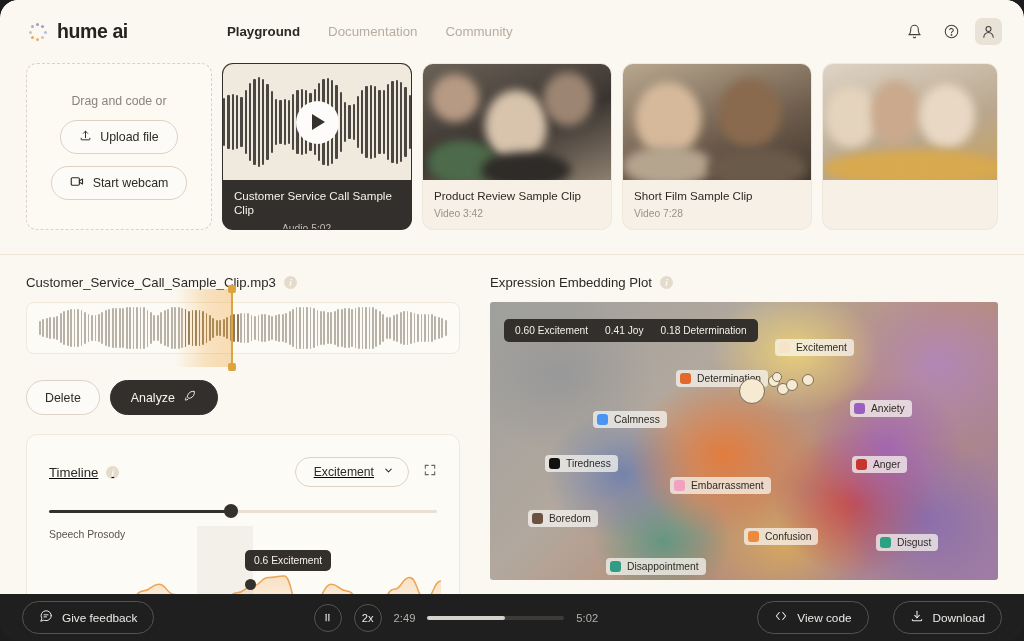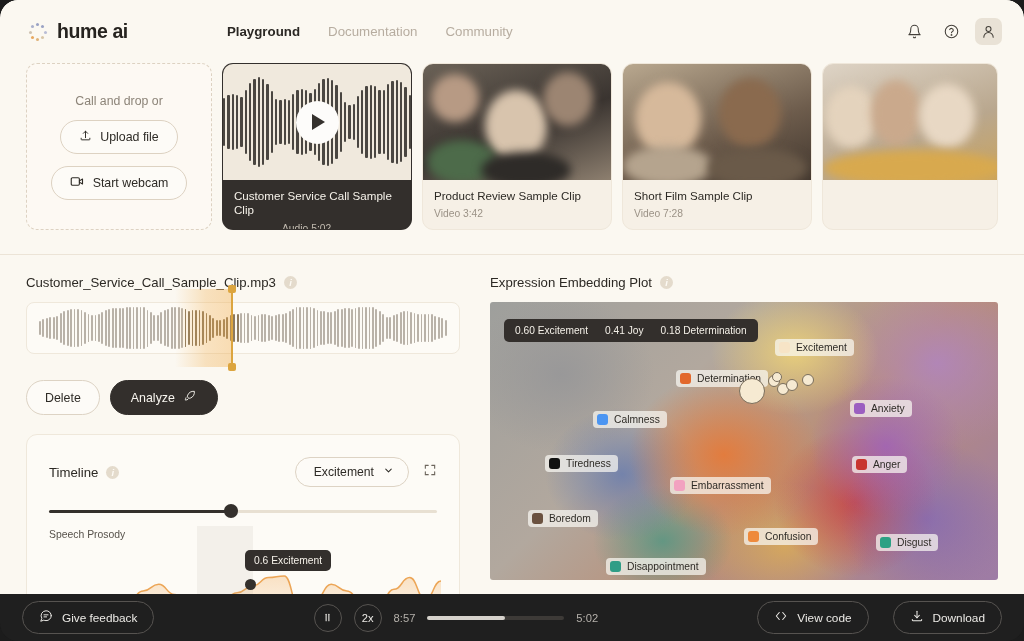--- a/index.html
+++ b/index.html
@@ -173,21 +173,21 @@
   .btn-dark { background: #332f2c; color: #f8f5ef; border: 1px solid #332f2c; padding: 8px 20px; }
 
   
   .timeline-panel {
     margin-top: 19px;
     border: 1px solid #efe8db; border-radius: 11px 11px 0 0;
     background: #fdfbf6;
     padding: 22px 22px 0 22px;
     height: 162px; position: relative; overflow: hidden;
   }
-  .tl-head { display: flex; align-items: center; }
+  .tl-head { display: flex; align-items: center; text-decoration: underline; }
   .select-pill {
     margin-left: auto;
     display: inline-flex; align-items: center; gap: 9px;
     border: 1px solid #ddd3c4; border-radius: 20px;
     background: #fdfbf7; padding: 7px 14px 7px 18px;
     font-size: 12.2px; color: #2e2b26; cursor: pointer;
   }
   .expand-btn { margin-left: 14px; cursor: pointer; }
   .slider-row { margin-top: 17px; position: relative; height: 14px; }
   .slider-track {
@@ -330,21 +330,21 @@
             <circle cx="12" cy="8" r="4"></circle>
               <path d="M4.5 21a7.5 7.5 0 0 1 15 0"></path>
           </svg>
         </div>
       </div>
     </div>
 
     <div class="media-strip">
 
       <div class="dropzone">
-        <div class="dz-text">Call and drop or</div>
+        <div class="dz-text">Drag and code or</div>
         <div class="dz-btn">
           <span>
             <svg width="13" height="13" viewBox="0 0 24 24" fill="none" stroke="#2e2b26" stroke-width="1.8" stroke-linecap="round" stroke-linejoin="round">
               <path d="M12 16V4"></path>
                 <path d="M8 8l4-4 4 4"></path>
                 <path d="M4 17v2a1 1 0 0 0 1 1h14a1 1 0 0 0 1-1v-2"></path>
             </svg>
           </span>
           <span>Upload file</span>
         </div>
@@ -740,21 +740,21 @@
     </div>
 
     <div class="bb-center">
       <div class="circ-btn">
         <svg width="11" height="11" viewBox="0 0 24 24" fill="none" stroke="#eceae6" stroke-width="2.4" stroke-linecap="round">
             <path d="M9 5v14"></path>
             <path d="M15 5v14"></path>
           </svg>
       </div>
       <div class="circ-btn">2x</div>
-      <div class="time">8:57</div>
+      <div class="time">2:49</div>
       <div class="scrub">
           <div class="scrub-fill"></div>
         </div>
       <div class="time">5:02</div>
     </div>
 
     <div class="bb-right">
       <div class="bb-btn">
         <span>
           <svg width="14" height="14" viewBox="0 0 24 24" fill="none" stroke="#eceae6" stroke-width="1.8" stroke-linecap="round" stroke-linejoin="round">

